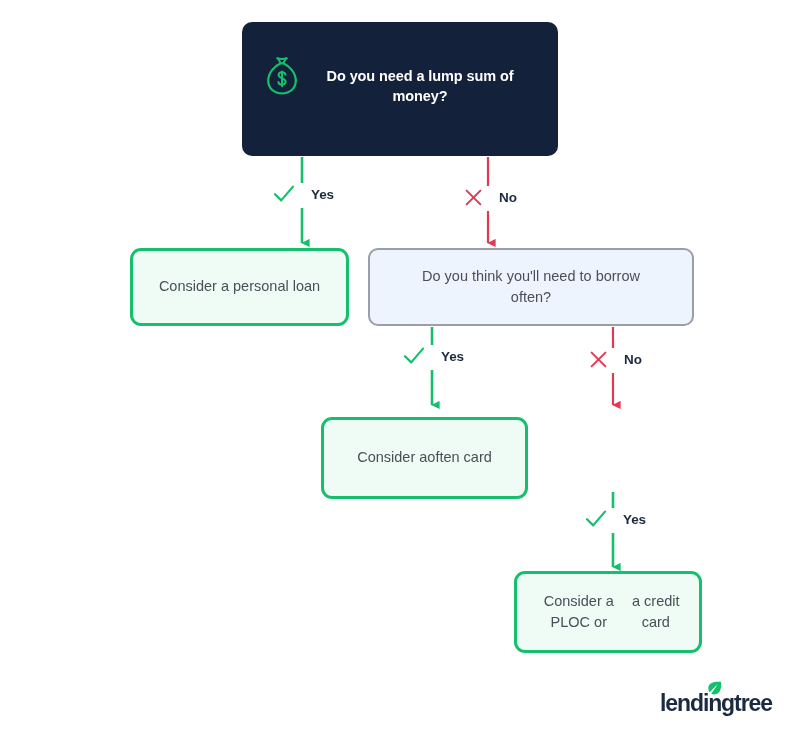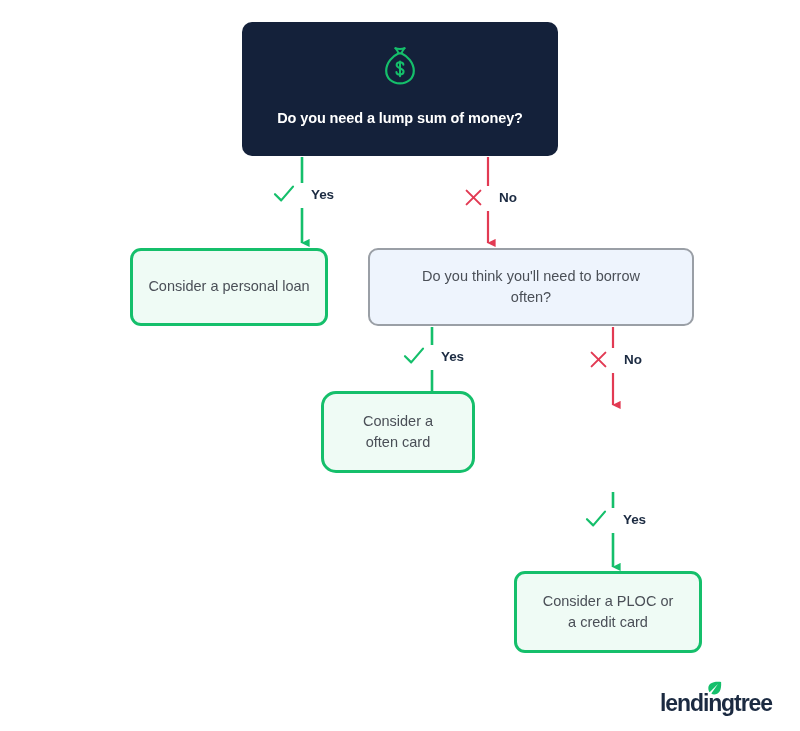--- a/index.html
+++ b/index.html
@@ -28,21 +28,21 @@
     width: 800px;
     height: 731px;
     pointer-events: none;
   }
 
   
   .node {
     position: absolute;
     box-sizing: border-box;
     display: flex;
-    flex-direction: column;
+    flex-direction: row;
     align-items: center;
     justify-content: center;
     text-align: center;
   }
 
   
   .node-root {
     background: #14213a;
     border-radius: 10px;
     padding: 18px 20px 22px;
@@ -200,21 +200,21 @@
 
   <div class="branch-label" style="left:464px; top:188px;">
     <span class="mark">
       <svg width="19" height="19" viewBox="0 0 19 19" fill="none">
         <path d="M2.6 2.6 L16.4 16.4 M16.4 2.6 L2.6 16.4" stroke="#e23a53" stroke-width="2" stroke-linecap="round"></path>
       </svg>
     </span>
     <span class="branch-text">No</span>
   </div>
 
-  <div class="node node-outcome" style="left:130px; top:248px; width:198px; height:78px;">
+  <div class="node node-outcome" style="left:130px; top:248px; width:219px; height:78px;">
     <span class="node-text">Consider a personal loan</span>
   </div>
 
   <div class="node node-question" style="left:368px; top:248px; width:326px; height:78px;">
     <span class="node-text">Do you think you'll need to borrow often?</span>
   </div>
 
   <div class="branch-label" style="left:403px; top:346px;">
     <span class="mark">
       <svg width="22" height="20" viewBox="0 0 22 20" fill="none">
@@ -226,21 +226,21 @@
 
   <div class="branch-label" style="left:589px; top:350px;">
     <span class="mark">
       <svg width="19" height="19" viewBox="0 0 19 19" fill="none">
         <path d="M2.6 2.6 L16.4 16.4 M16.4 2.6 L2.6 16.4" stroke="#e23a53" stroke-width="2" stroke-linecap="round"></path>
       </svg>
     </span>
     <span class="branch-text">No</span>
   </div>
 
-  <div class="node node-outcome" style="left:321px; top:391px; width:154px; height:82px;border-radius:15px;">
+  <div class="node node-outcome" style="left:321px; top:417px; width:207px; height:82px;">
     <span class="node-text">Consider a</span>
     <span class="node-text">often card</span>
   </div>
 
 
   <div class="branch-label" style="left:585px; top:509px;">
     <span class="mark">
       <svg width="22" height="20" viewBox="0 0 22 20" fill="none">
         <path d="M2 10.2 L8.2 16.4 L20 2.6" stroke="#15bf6b" stroke-width="2.2" stroke-linecap="round" stroke-linejoin="round"></path>
       </svg>

